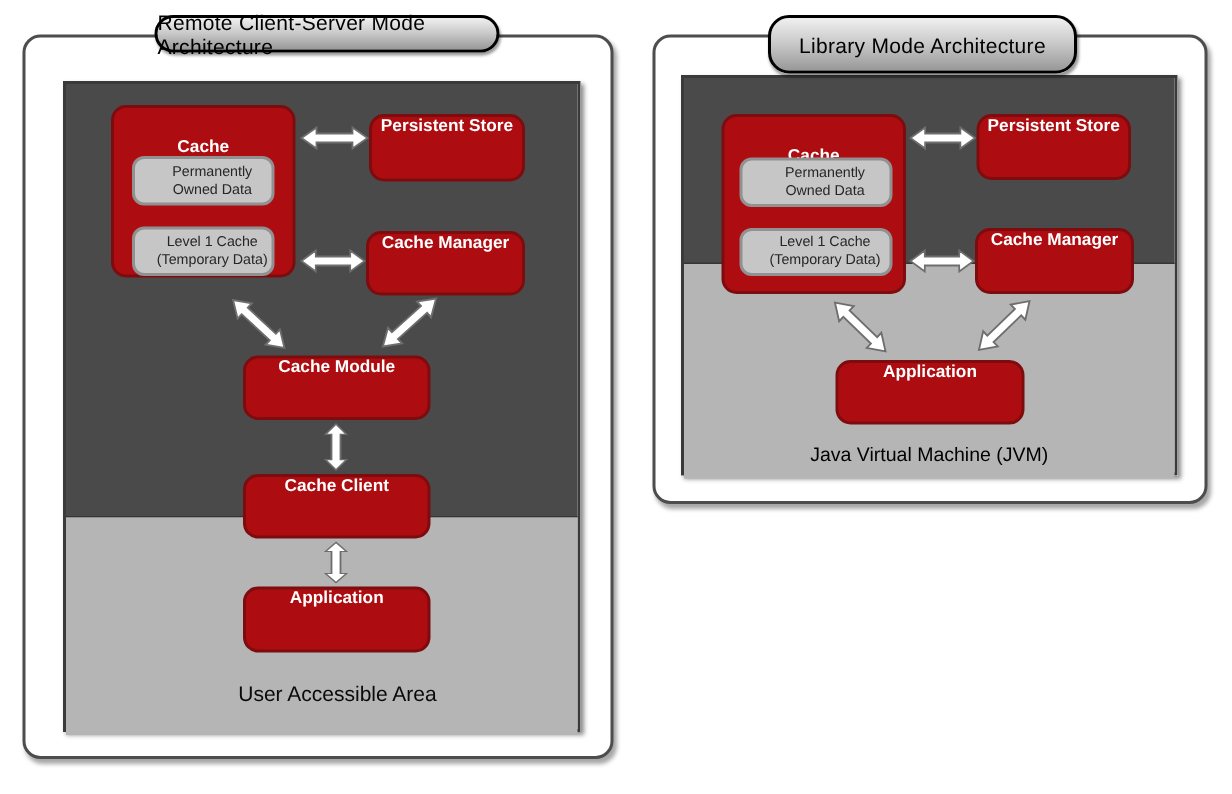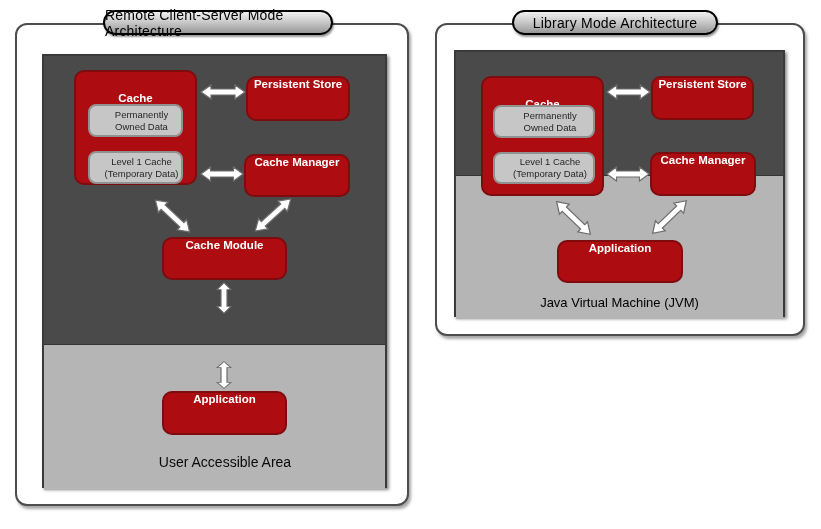--- a/index.html
+++ b/index.html
@@ -100,20 +100,23 @@
     </div>
     <div class="node center" style="left:202px;top:20px;width:104px;height:45px">
       <span>Persistent Store</span>
     </div>
     <div class="node center" style="left:200px;top:98px;width:106px;height:43px">
       <span>Cache Manager</span>
     </div>
     <div class="node center" style="left:118px;top:181px;width:125px;height:43px">
       <span>Cache Module</span>
     </div>
+    <div class="node center" style="left:118px;top:260px;width:125px;height:43px">
+      <span>Cache Client</span>
+    </div>
     <div class="node center" style="left:118px;top:335px;width:125px;height:44px">
       <span>Application</span>
     </div>
 
     <div class="area-label" style="left:181px;top:398px">User Accessible Area</div>
   </div>
 </section>
 
 <section class="panel" style="left:435px;top:23px;width:370px;height:313px;">
   <div class="inner" style="left:17px;top:25px;width:331px;height:267px;">
@@ -162,15 +165,15 @@
       <span>Application</span>
     </div>
 
     <div class="jvm-label" style="top:243px">Java Virtual Machine (JVM)</div>
   </div>
 </section>
 
 <div class="banner" style="left:103px;top:10px;width:230px;height:25px">
   <span>Remote Client-Server Mode Architecture</span>
 </div>
-<div class="banner" style="left:512px;top:10px;width:206px;height:25px">
+<div class="banner" style="left:512px;top:10px;width:206px;height:39px">
   <span>Library Mode Architecture</span>
 </div>
 
 </body></html>

